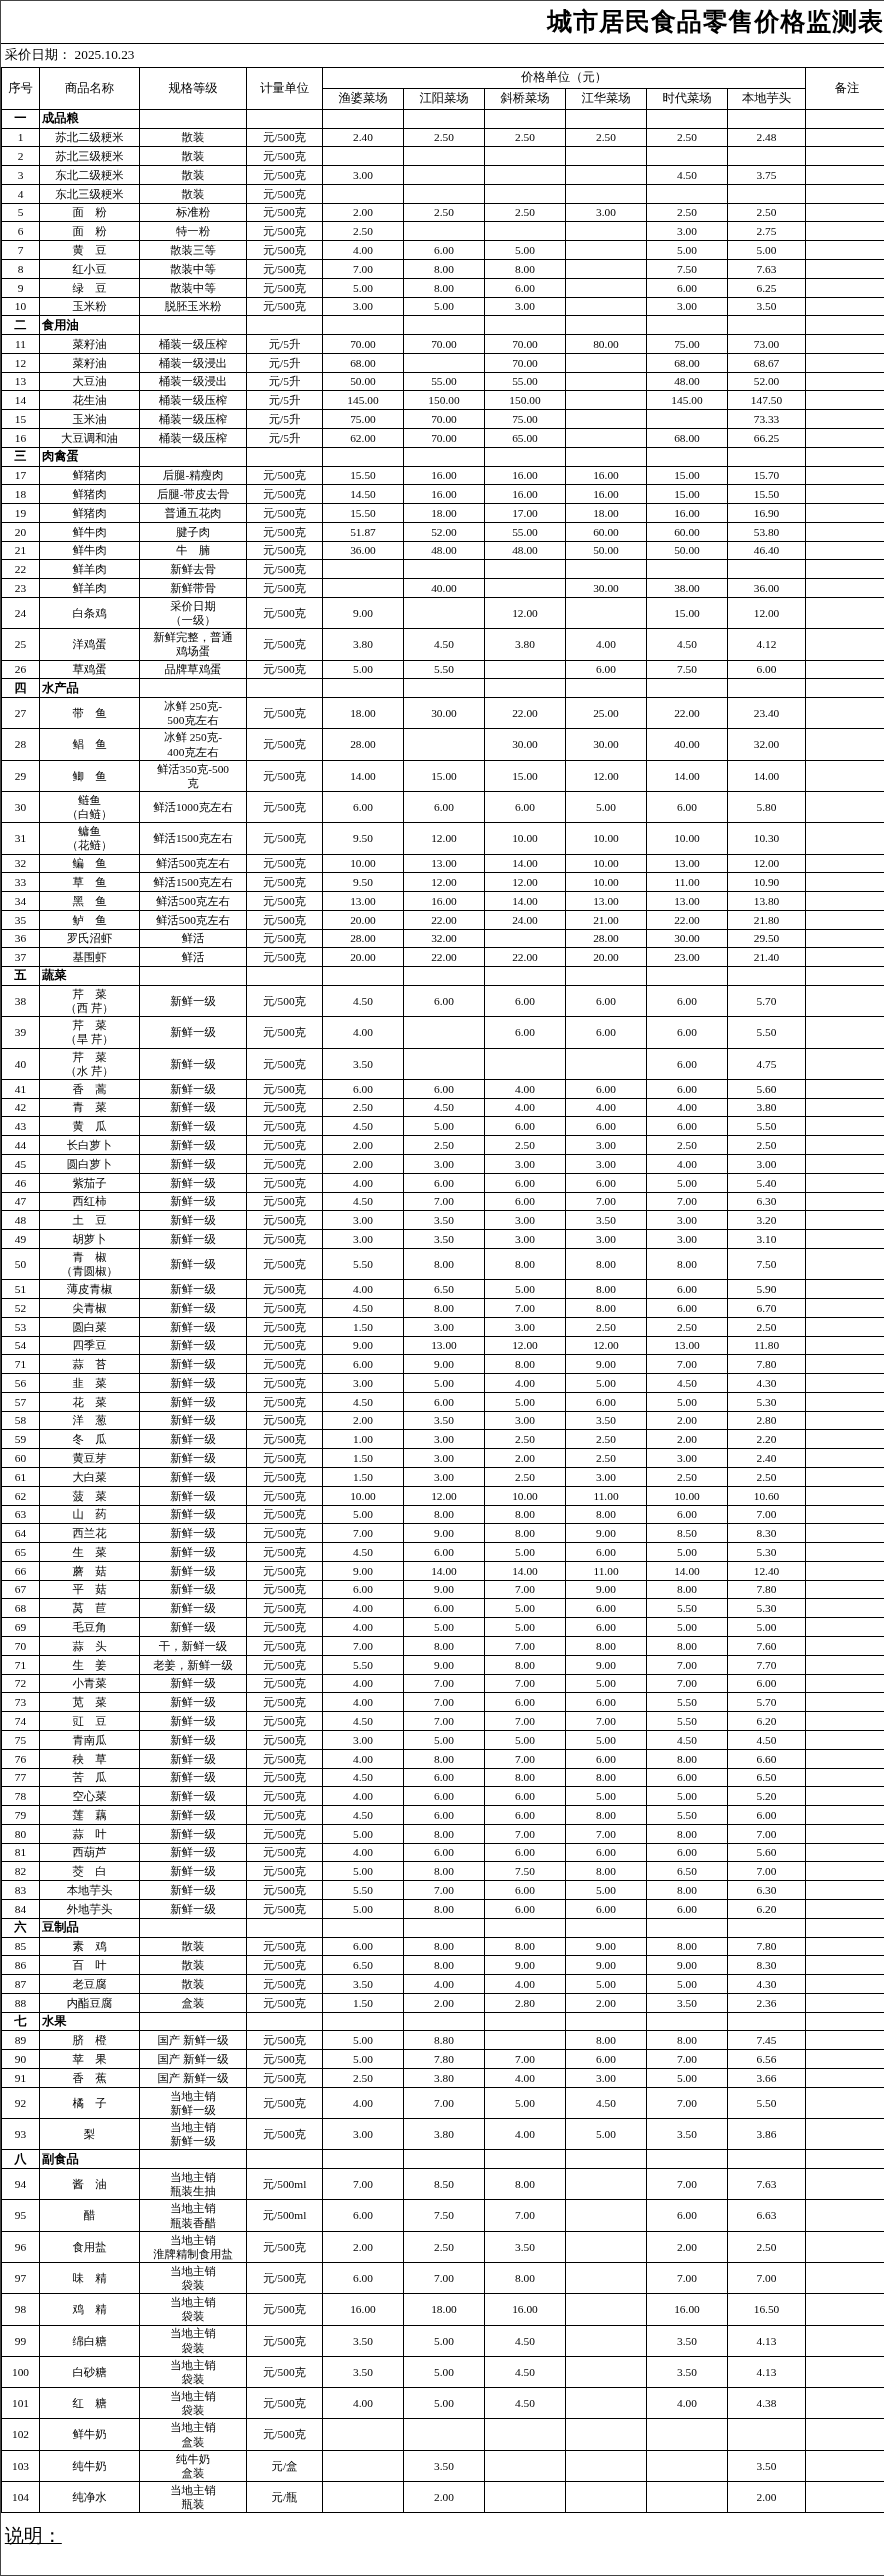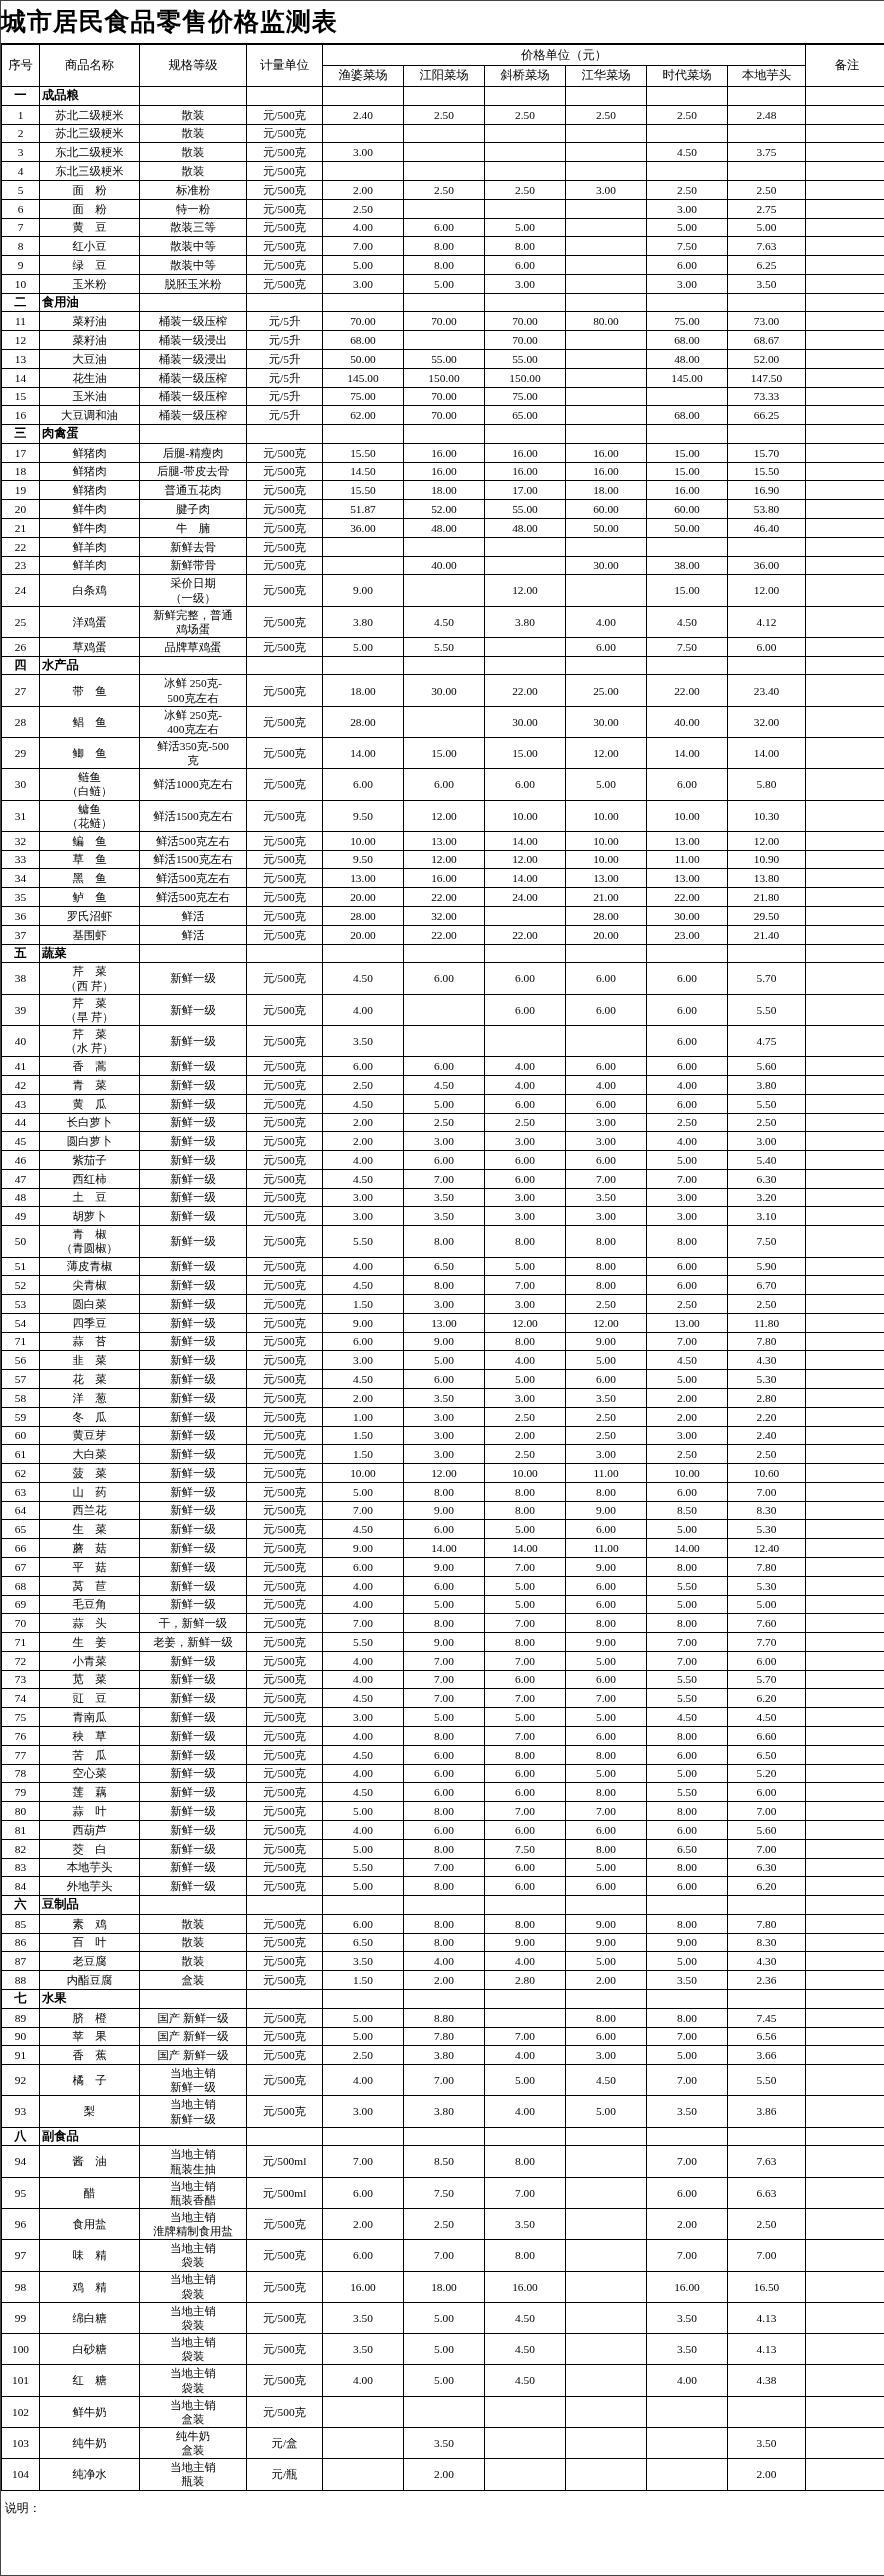--- a/index.html
+++ b/index.html
@@ -1,36 +1,37 @@
 <!DOCTYPE html>
 <html style="font-size:15px"><head>
 <meta charset="utf-8">
 <style>
   html,body{margin:0;padding:0;background:#fff;}
   body{font-family:"Liberation Serif","DejaVu Serif",serif;color:#000;}
   .sheet{width:885px;min-height:2576px;box-sizing:border-box;background:#fff;border:0.9px solid #444;margin:0 auto;}
-  .title{font-size:25px;font-weight:bold;text-align:left;padding:3.8px 0 5.7px 0;letter-spacing:0.9px;border-bottom:0.9px solid #000;}
+  .title{font-size:25px;font-weight:bold;text-align:right;padding:3.8px 0 5.7px 0;letter-spacing:0.9px;border-bottom:0.9px solid #000;}
   .date-row{font-size:13.3px;padding:1.9px 3.8px 2.8px 3.8px;border-bottom:0;}
   table.price{width:100%;border-collapse:collapse;table-layout:fixed;font-size:11.4px;}
   table.price th,table.price td{border:0.9px solid #000;padding:0.9px 1.9px;text-align:center;vertical-align:middle;white-space:pre-line;overflow:hidden;line-height:1.25;}
   table.price th{font-weight:normal;font-size:12.3px;height:18px;}
   table.price td{height:16px;}
   col.c-num{width:38px;}col.c-name{width:100px;}col.c-spec{width:107px;}col.c-unit{width:76px;}
   col.c-p{width:81px;}col.c-avg{width:78px;}col.c-rem{width:83px;}
   tr.section td{font-weight:bold;font-size:12.3px;}
   tr.section td.name{text-align:left;}
-  .notes{font-size:12px;padding:9.5px 3.8px 0 3.8px;display:flex;}
+  .notes{font-size:19px;padding:9.5px 3.8px 0 3.8px;display:flex;text-decoration:underline;}
   .notes .label{white-space:nowrap;}
   .notes .items div{margin-bottom:7.6px;}
 </style>
 </head>
 <body>
 
 <div class="sheet">
   <div class="title">城市居民食品零售价格监测表</div>
+  <div class="date-row">采价日期：  2025.10.23</div>
 
   <table class="price">
     <colgroup>
       <col class="c-num">
         <col class="c-name">
         <col class="c-spec">
         <col class="c-unit">
       <col class="c-p">
         <col class="c-p">
         <col class="c-p">

